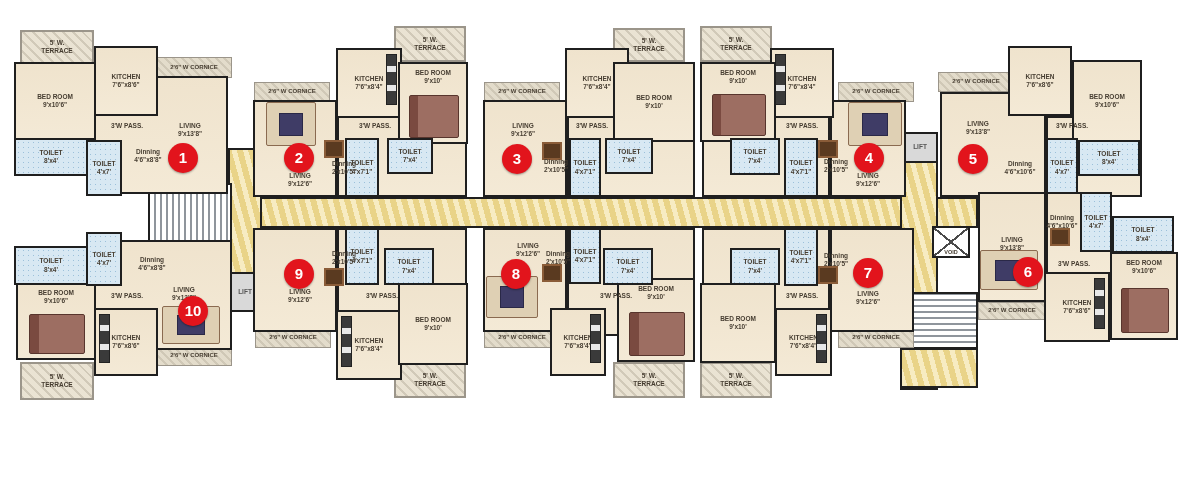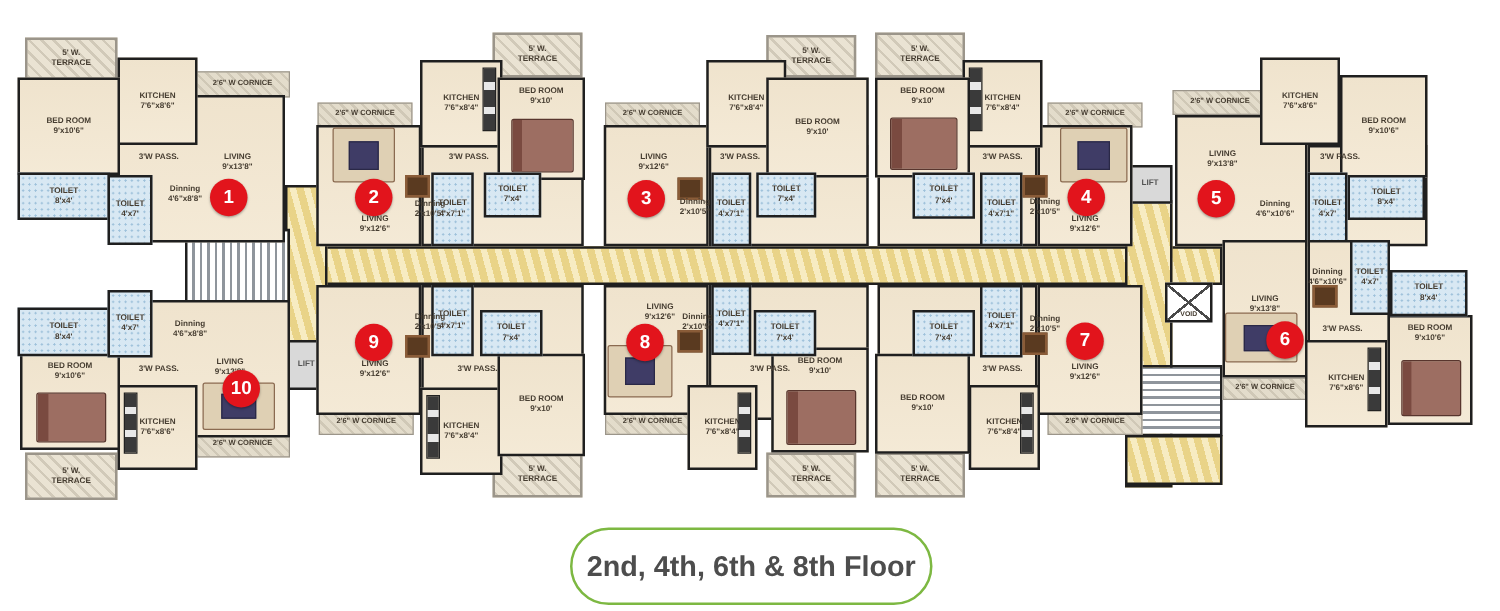--- a/index.html
+++ b/index.html
@@ -480,16 +480,13 @@
       <span class="lbl">LIVING
 9'x13'8"</span>
     </div>
     <div class="it t-text" style="left: 126px; top: 252px; width: 52px; height: 24px;">
       <span class="lbl">Dinning
 4'6"x8'8"</span>
     </div>
     <div class="it t-badge" style="left: 178px; top: 258px; width: 30px; height: 30px; margin-top: 38px;">
       <span class="lbl">10</span>
     </div>
-    <div id="title-pill">
-    <span class="title-text">2nd, 4th, 6th &amp; 8th Floor</span>
-  </div>
 </div>
 
 </body></html>

